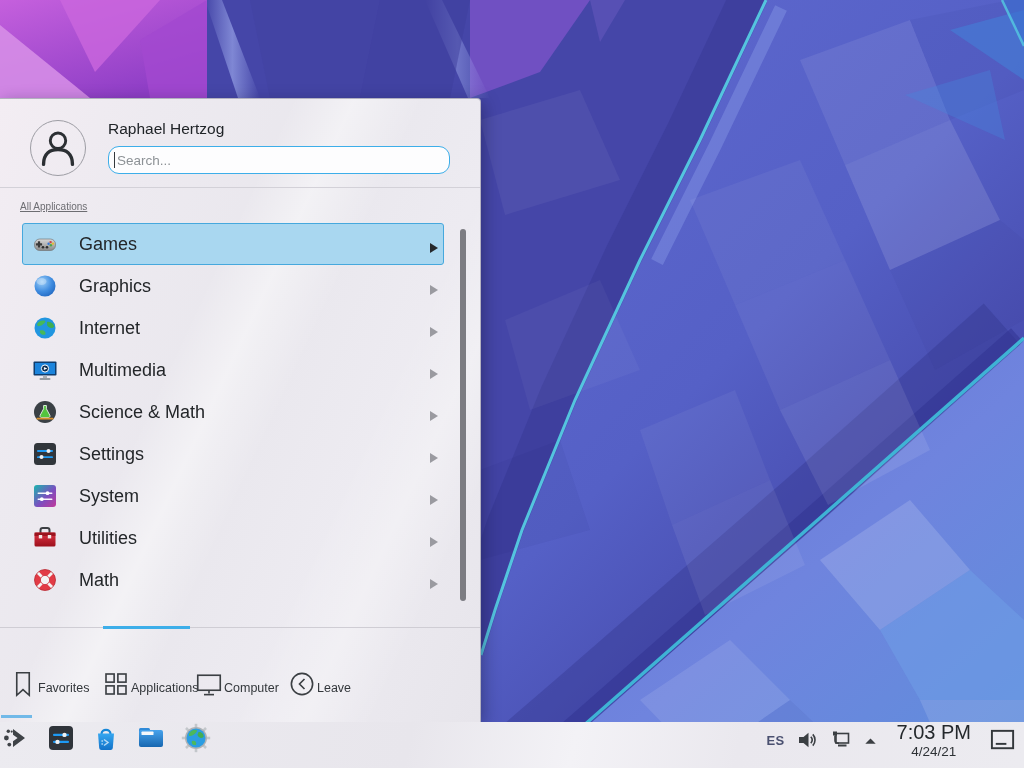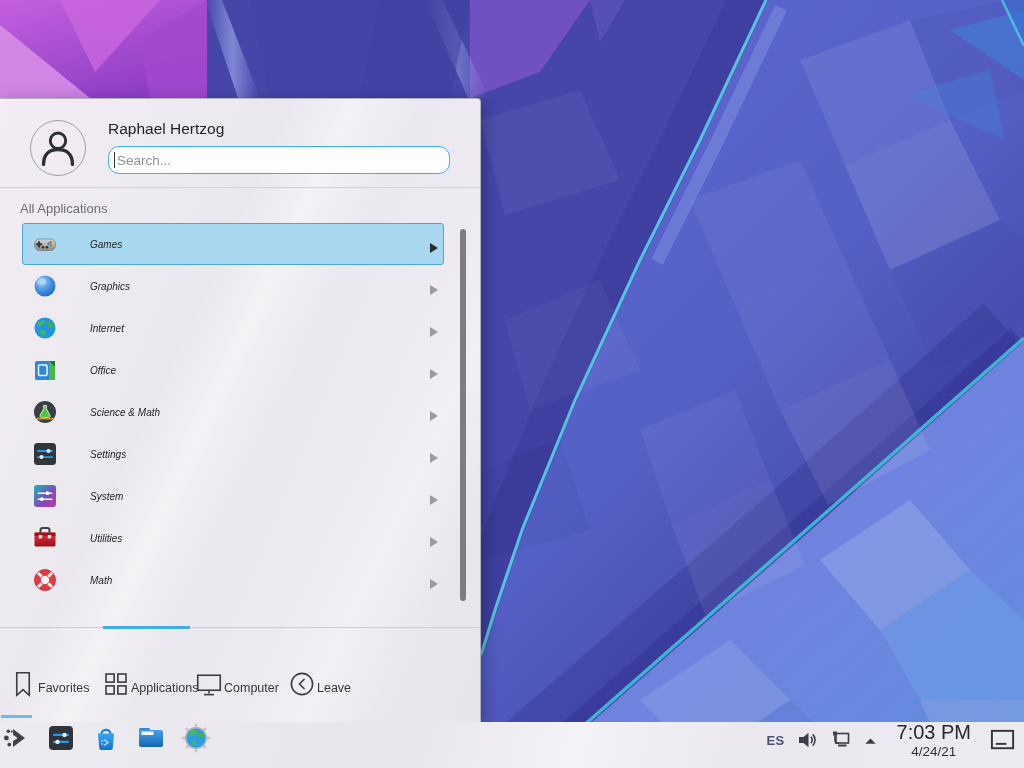--- a/index.html
+++ b/index.html
@@ -22,29 +22,29 @@
   .avatar svg{display:block;width:100%;height:100%;}
   .user-name{position:absolute;left:108px;top:21px;font-size:15.5px;color:#202428;}
   .searchwrap{position:absolute;left:108px;top:47px;width:342px;height:28px;}
   .searchwrap input{width:100%;height:100%;box-sizing:border-box;border:1px solid #3daee9;
     border-radius:11px;background:#fdfdfe;font-family:"Liberation Sans",sans-serif;
     font-size:13.5px;padding:0 8px;color:#232629;outline:none;}
   .searchwrap input::placeholder{color:#8d9296;opacity:1;}
   .text-cursor{position:absolute;left:6px;top:6px;width:1px;height:16px;background:#33383c;}
   .header-sep{position:absolute;left:0;top:88px;width:100%;height:1px;background:#d3d1d8;}
 
-  .section-label{position:absolute;left:20px;top:102px;font-size:13px;color:#6d6d72;}
+  .section-label{position:absolute;left:20px;top:102px;font-size:10px;color:#6d6d72;text-decoration:underline;}
 
   .cat-list{position:absolute;left:0;top:124px;width:100%;height:404px;overflow:hidden;}
   .cat-row{height:42px;margin:0 36px 0 22px;display:flex;align-items:center;
     border:1px solid transparent;border-radius:3px;box-sizing:border-box;padding-left:8px;}
   .cat-row.active{background:#a9d7f0;border-color:#46a8dd;}
   .icon-slot{width:28px;height:28px;flex:0 0 28px;}
   .icon-slot svg{display:block;}
-  .cat-label{margin-left:31px;font-size:10px;color:#232629;font-style:italic;}
+  .cat-label{margin-left:20px;font-size:18px;color:#232629;}
   .cat-arrow{margin-left:auto;margin-right:5px;width:8px;height:10px;}
   .cat-row .cat-arrow svg polygon{fill:#9a9aa0;}
   .cat-row.active .cat-arrow svg polygon{fill:#26292c;}
 
   .scroll-thumb{position:absolute;left:460px;top:130px;width:6px;height:372px;
     background:#7c7c82;border-radius:3px;}
 
   .kick-footer{position:absolute;left:0;top:528px;width:100%;height:95px;
     border-top:1px solid #cfcdd4;}
   .tab-indicator{position:absolute;left:103px;top:-2px;width:87px;height:3px;background:#3daee9;}
@@ -235,28 +235,29 @@
           <div class="cat-label">Internet</div>
           <div class="cat-arrow">
             <svg viewBox="0 0 8 10" width="8" height="10">
               <polygon points="0,0 8,5 0,10"></polygon>
             </svg>
           </div>
         </div>
         <div class="cat-row">
           <div class="icon-slot">
             <svg viewBox="0 0 28 28" width="28" height="28">
-      <rect x="4" y="5" width="20" height="19" rx="1.5" fill="#2f87d8"></rect>
-      <rect x="18" y="5" width="6" height="19" fill="#4db848"></rect>
-      <polygon points="18,5 24,5 24,11" fill="#1f7a2e"></polygon>
-      <rect x="7.5" y="9" width="8.5" height="10.5" rx="1" fill="none" stroke="#eef4fa" stroke-width="1.5"></rect>
-      <polygon points="13.5,9 16,11.5 16,9" fill="#eef4fa"></polygon>
-    </svg>
-          </div>
-          <div class="cat-label">Office</div>
+      <rect x="2.5" y="5.5" width="23" height="14" rx="1" fill="#0e3d6e"></rect>
+      <rect x="4" y="7" width="20" height="11" fill="#1b84dc"></rect>
+      <circle cx="14" cy="12.5" r="3.6" fill="#0a2c50" stroke="#ffffff" stroke-width="1"></circle>
+      <polygon points="12.9,10.9 16.3,12.5 12.9,14.1" fill="#ffffff"></polygon>
+      <rect x="12" y="19.5" width="4" height="2.6" fill="#aab0b6"></rect>
+      <rect x="8.5" y="22.1" width="11" height="1.8" rx="0.9" fill="#969ca2"></rect>
+    </svg>
+          </div>
+          <div class="cat-label">Multimedia</div>
           <div class="cat-arrow">
             <svg viewBox="0 0 8 10" width="8" height="10">
               <polygon points="0,0 8,5 0,10"></polygon>
             </svg>
           </div>
         </div>
         <div class="cat-row">
           <div class="icon-slot">
             <svg viewBox="0 0 28 28" width="28" height="28">
       <circle cx="14" cy="14" r="11" fill="#3a4045"></circle>

